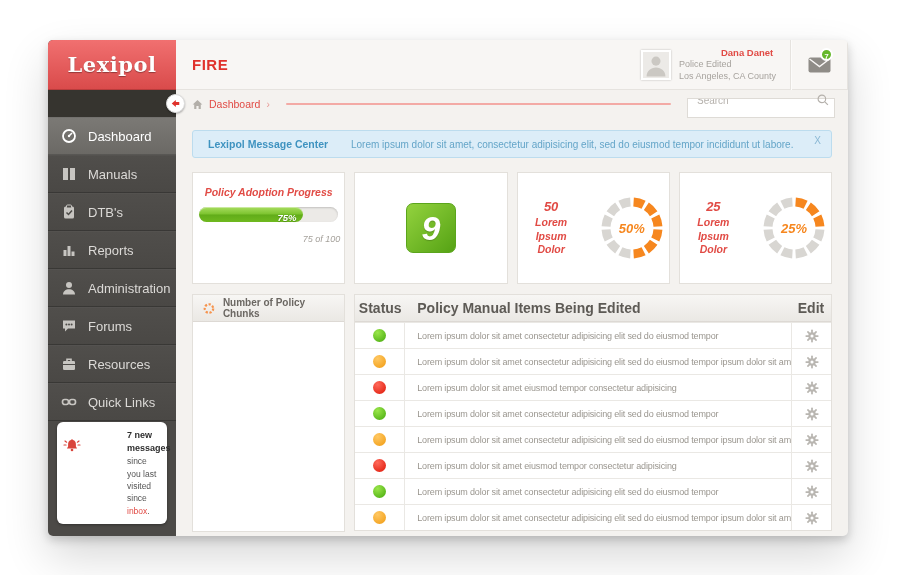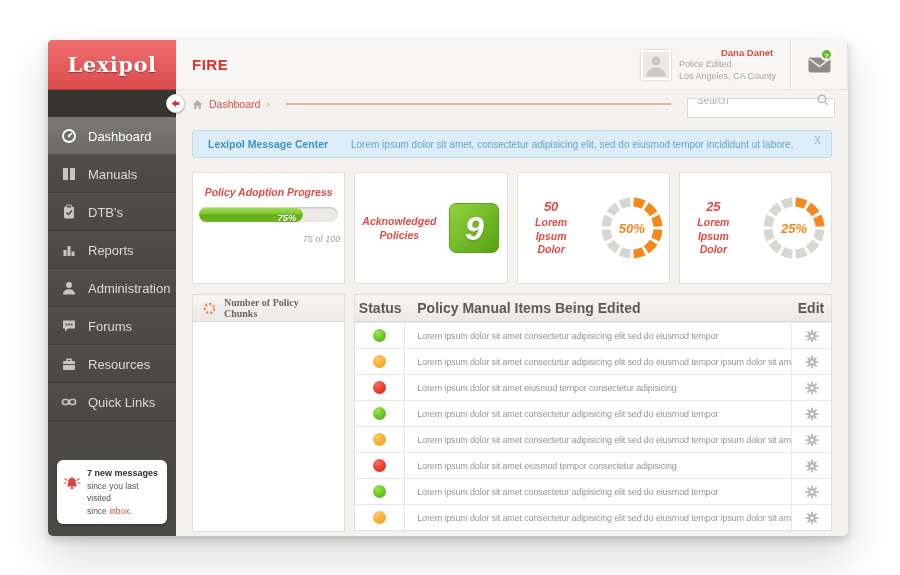--- a/index.html
+++ b/index.html
@@ -25,21 +25,21 @@
   .menu-item { height:38px; display:flex; align-items:center; gap:11px;
                padding-left:13px; color:#dcdad7; font-size:13px; cursor:pointer;
                background:linear-gradient(#504e4b,#4a4845);
                border-top:1px solid rgba(255,255,255,.06);
                border-bottom:1px solid rgba(0,0,0,.28); }
   .menu-item.active { background:linear-gradient(#7b7975,#6b6965); color:#fff; }
   .menu-item svg { flex:0 0 16px; }
   .notif { position:absolute; left:9px; bottom:12px; width:110px; background:#fff;
            border-radius:6px; padding:7px 6px 7px 30px; box-shadow:0 1px 3px rgba(0,0,0,.35); }
   .notif .bell { position:absolute; left:6px; top:14px; }
-  .notif div { font-size:8.5px; color:#555; line-height:1.45; }
+  .notif div { font-size:8.5px; color:#555; line-height:1.45;margin-left:40px; }
   .notif b { color:#2e2e2e; font-size:9px; }
   .notif a { color:#e14b45; text-decoration:none; }
 
   
   .main { position:absolute; left:128px; top:0; right:0; bottom:0; }
   .header { height:50px; background:#f8f6f4; border-bottom:1px solid #e6e3df;
             display:flex; align-items:center; padding:0 0 0 16px; }
   .app-title { color:#e0322c; font-weight:bold; font-size:15px; letter-spacing:.5px; flex:0 0 auto; }
   .header .spacer { flex:1; }
   .user { display:flex; align-items:center; gap:8px; padding-right:14px; }
@@ -100,21 +100,21 @@
   .donut-meta .dval { font-size:13px; }
   .donut-meta .dln { font-size:10.5px; }
   .donut-wrap { position:relative; width:66px; height:66px; }
   .donut-wrap .pct { position:absolute; inset:0; display:flex; align-items:center;
                      justify-content:center; color:#f6871f; font-size:13px; font-weight:bold; }
 
   .lower { display:flex; gap:9px; margin-top:10px; }
   .panel { flex:0 0 calc((100% - 27px)/4); background:#fff; border:1px solid #e3e0db; height:238px; }
   .panel-head,.thead { height:27px; background:linear-gradient(#f7f6f4,#eae8e4);
                        border-bottom:1px solid #ddd9d4; display:flex; align-items:center; }
-  .panel-head { gap:8px; padding:0 10px;font-family:Liberation Serif, serif; }
+  .panel-head { gap:8px; padding:0 10px; }
   .panel-head span { font-size:10px; font-weight:bold; color:#6b6762; }
   .tablebox { flex:1; background:#fff; border:1px solid #e3e0db; align-self:flex-start; width:0; }
   .thead { font-size:14px; font-weight:bold; color:#5d5a55; }
   .col-status { flex:0 0 50px; text-align:center; }
   .col-main { flex:1; padding-left:12px; }
   .col-edit { flex:0 0 40px; text-align:center; }
   .trow { display:flex; align-items:center; height:26px; border-top:1px solid #eae8e4; }
   .trow .col-status { border-right:1px solid #eae8e4; align-self:stretch;
                       display:flex; align-items:center; justify-content:center; }
   .trow .col-edit { border-left:1px solid #eae8e4; align-self:stretch;
@@ -281,24 +281,20 @@
           <div class="card-title">Policy Adoption Progress</div>
           <div class="track">
             <div class="fill" id="adoptFill" style="width: 75%;">
               <span>75%</span>
             </div>
           </div>
           <div class="caption">75 of 100</div>
         </div>
 
         <div class="card c2">
-          <div class="title2">
-            <span>Acknowledged</span><br>
-            <span>Policies</span>
-          </div>
           <div class="bigval">9</div>
         </div>
 
         <div class="card donut-card">
             <div class="donut-meta">
               <div class="dval">50</div>
               <div class="dln">Lorem Ipsum</div>
               <div class="dln">Dolor</div>
             </div>
             <div class="donut-wrap"><svg width="66" height="66" viewBox="0 0 66 66">

